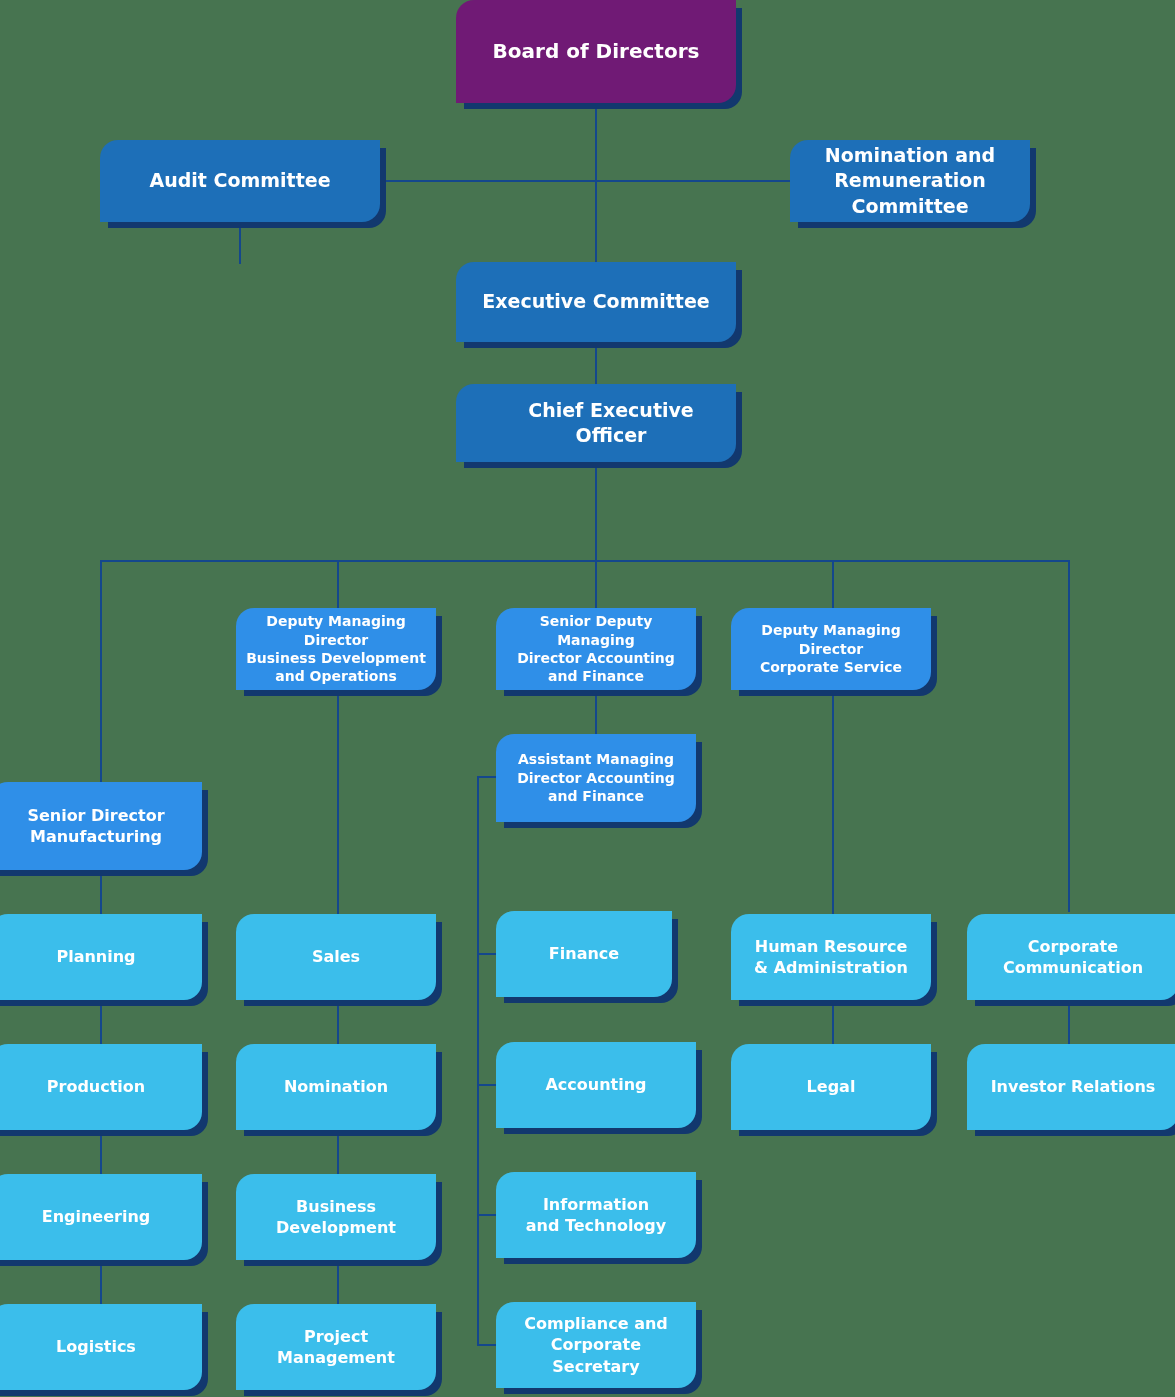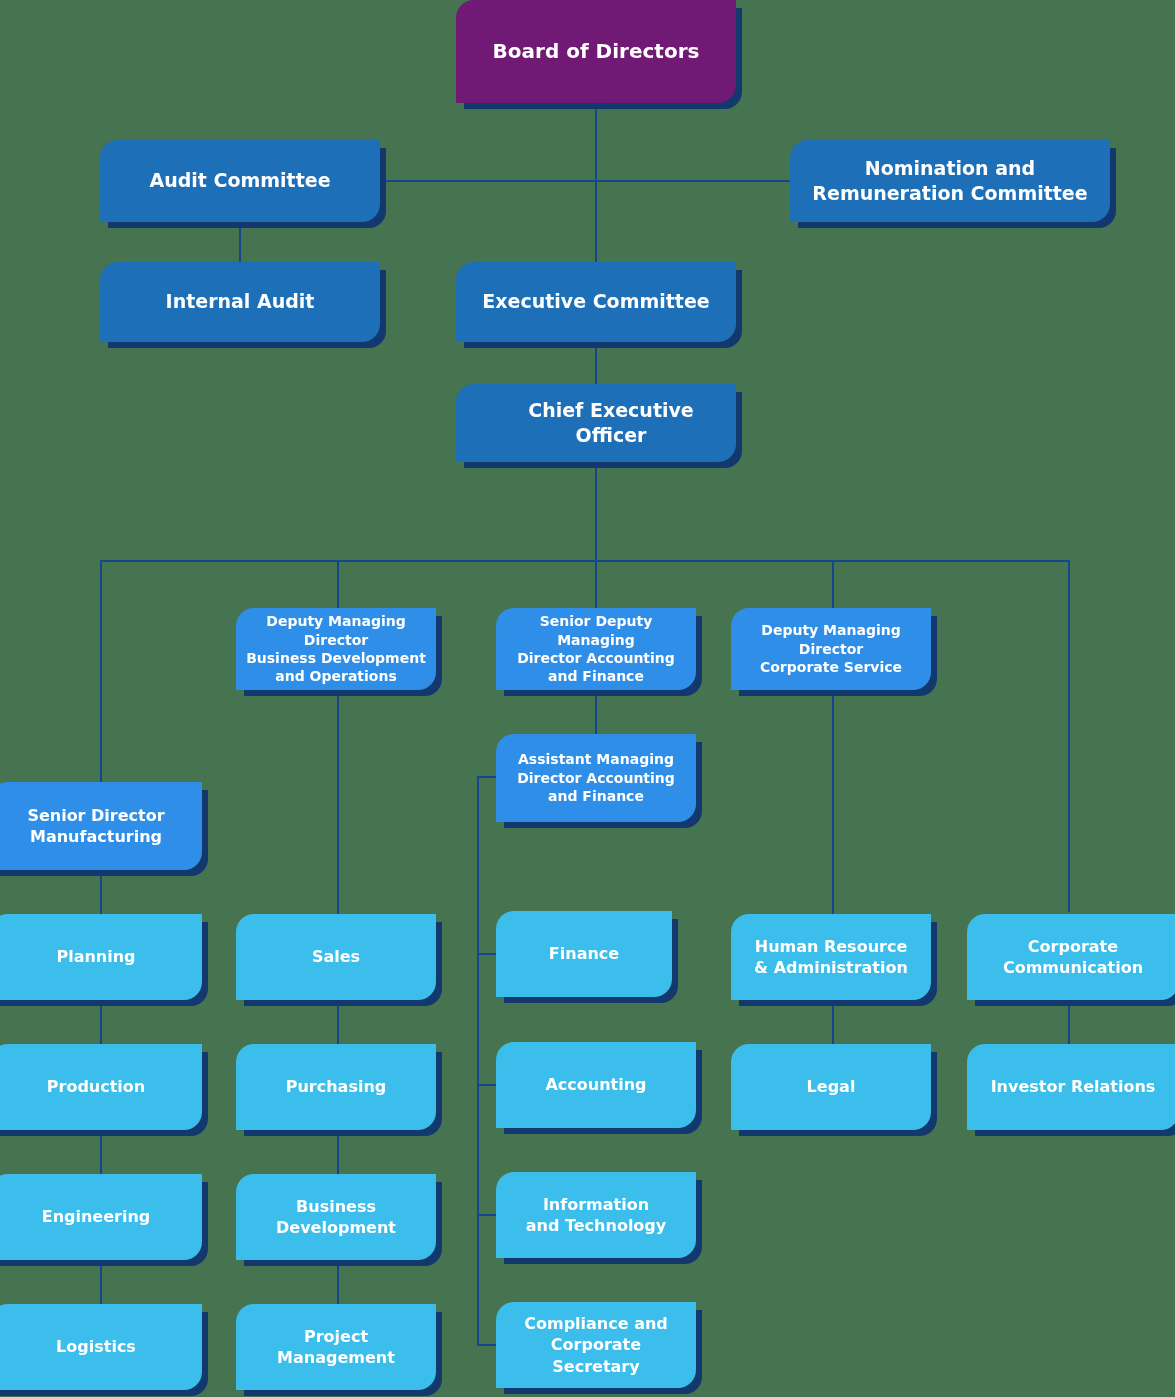--- a/index.html
+++ b/index.html
@@ -105,28 +105,25 @@
   <div class="line v" style="left:1068px; top:1000px; height:44px;"></div>
 
   <div class="node lvl-board" style="left:456px; top:0px; width:280px; height:103px;">
     <span>Board of Directors</span>
   </div>
 
   <div class="node lvl-comm" style="left:100px; top:140px; width:280px; height:82px;">
     <span>Audit Committee</span>
   </div>
 
-  <div class="node lvl-comm" style="left:790px; top:140px; width:320px; height:82px;">
+  <div class="node lvl-comm" style="left:790px; top:140px; width:240px; height:82px;">
     <span>Nomination and
 Remuneration Committee</span>
   </div>
 
-  <div class="node lvl-comm" style="left:100px; top:262px; width:280px; height:80px;">
-    <span>Internal Audit</span>
-  </div>
 
   <div class="node lvl-comm" style="left:456px; top:262px; width:280px; height:80px;">
     <span>Executive Committee</span>
   </div>
 
   <div class="node lvl-comm" style="left:456px; top:384px; width:280px; height:78px;padding-left:40px;">
     <span>Chief Executive Officer</span>
   </div>
 
   <div class="node lvl-dir" style="left:236px; top:608px; width:200px; height:82px;">
@@ -172,21 +169,21 @@
   </div>
   <div class="node lvl-dept" style="left:967px; top:914px; width:212px; height:86px;">
     <span>Corporate
 Communication</span>
   </div>
 
   <div class="node lvl-dept" style="left:-10px; top:1044px; width:212px; height:86px;">
     <span>Production</span>
   </div>
   <div class="node lvl-dept" style="left:236px; top:1044px; width:200px; height:86px;">
-    <span>Purchasing</span>
+    <span>Nomination</span>
   </div>
   <div class="node lvl-dept" style="left:496px; top:1042px; width:200px; height:86px;">
     <span>Accounting</span>
   </div>
   <div class="node lvl-dept" style="left:731px; top:1044px; width:200px; height:86px;">
     <span>Legal</span>
   </div>
   <div class="node lvl-dept" style="left:967px; top:1044px; width:212px; height:86px;">
     <span>Investor Relations</span>
   </div>

